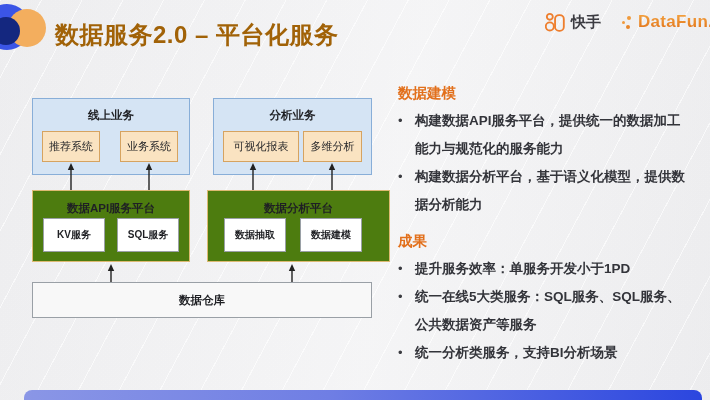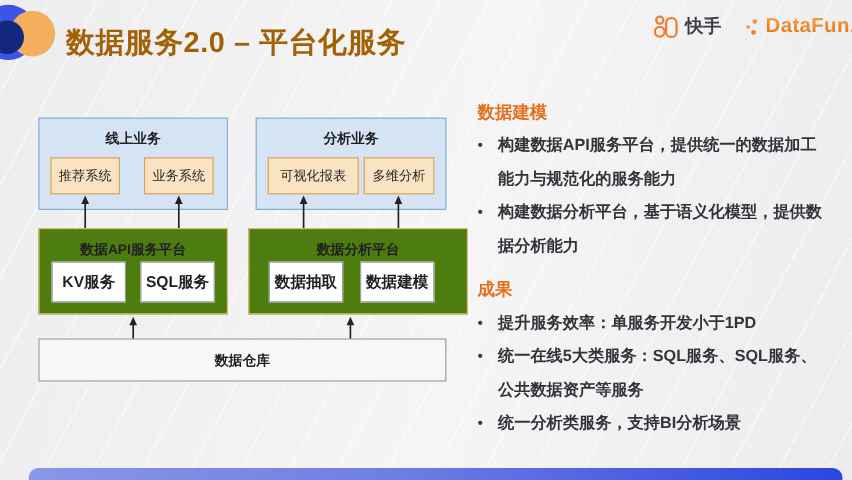--- a/index.html
+++ b/index.html
@@ -51,21 +51,21 @@
   .item{
     background:#fae3c1; border-color:#d6a360;
     display:flex; align-items:center; justify-content:center;
     font-size:11px; font-weight:400; color:#1f2024;
   }
   .platform{background:#4d7c0f; border-color:#ddba72;}
   .platform .ptitle{margin-top:10px; text-align:center; font-size:11.5px; font-weight:700; color:#1f2024;}
   .wbox{
     background:#ffffff; border-color:#9aa0a6;
     display:flex; align-items:center; justify-content:center;
-    font-size:13px; font-weight:700; color:#1f2024;
+    font-size:10px; font-weight:700; color:#1f2024;
   }
   .warehouse{
     background:#f8f8f8; border-color:#9aa0a6;
     display:flex; align-items:center; justify-content:center;
     font-size:11.5px; font-weight:700; color:#1f2024;
   }
   .arrows{position:absolute; inset:0; pointer-events:none;}
   .arrows line{stroke:#222; stroke-width:1.4;}
   .arrows path{fill:#222;}
 

